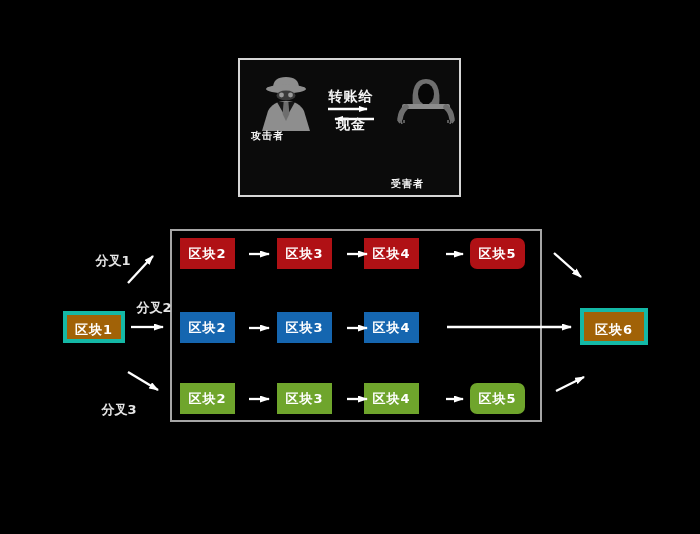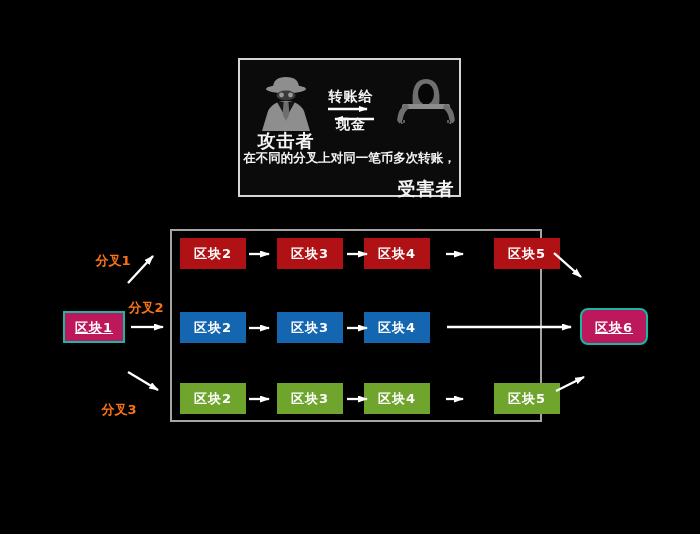--- a/index.html
+++ b/index.html
@@ -13,22 +13,22 @@
 
   
   .info-box {
     position: absolute; left: 238px; top: 58px; width: 223px; height: 139px;
     background: #0b0b0b; border: 2px solid #d6d6d6;
   }
   .info-box .icon { position: absolute; }
   .attacker-icon { left: 16px; top: 15px; width: 60px; height: 56px; }
   .victim-icon  { left: 156px; top: 14px; width: 60px; height: 50px; }
   .actor-label {
-    position: absolute; width: 70px; text-align: center;
-    color: #f5f5f5; font-size: 18px; font-weight: bold; letter-spacing: 1px;
+    position: absolute; width: 70px; 
+    color: #f5f5f5; font-size: 10px; font-weight: bold; letter-spacing: 1px;
   }
   .attacker-label { left: 11px; top: 69px; }
   .victim-label   { left: 151px; top: 69px; margin-top: 48px; }
   .transfer-label, .cash-label {
     position: absolute; left: 84px; width: 54px; text-align: center;
     color: #f5f5f5; font-size: 14px; font-weight: bold; letter-spacing: 1px;
   }
   .transfer-label { top: 28px; }
   .cash-label     { top: 56px; }
   .transfer-arrows { position: absolute; left: 86px; top: 44px; width: 50px; height: 20px; }
@@ -38,41 +38,41 @@
   }
   .desc-line-1 { top: 90px; }
   .desc-line-2 { top: 110px; }
 
   
   .fork-frame {
     position: absolute; left: 170px; top: 229px; width: 372px; height: 193px;
     border: 2px solid #a6a6a6; background: transparent;
   }
   .block {
-    position: absolute; width: 66px; height: 31px;
+    position: absolute; width: 55px; height: 31px;
     color: #ffffff; font-size: 13px; font-weight: bold;
     text-align: center; line-height: 31px; letter-spacing: 1px;
   }
   .block-red   { background: #b01115; }
   .block-blue  { background: #1566b0; }
   .block-green { background: #6fa52c; }
-  .block-gray  { background: #be185d; border: 2px solid #14b8a6; text-decoration: underline; }
+  .block-gray  { background: #a16207; border: 4px solid #14b8a6; }
   .row-red   { top: 238px; }
   .row-blue  { top: 312px; }
   .row-green { top: 383px; }
-  .col-1 { left: 180px; } .col-2 { left: 277px; } .col-3 { left: 364px; } .col-4 { left: 494px; }
+  .col-1 { left: 180px; } .col-2 { left: 277px; } .col-3 { left: 364px; } .col-4 { left: 470px; border-radius: 7px; }
   .root-block  { left: 63px;  top: 311px; width: 62px; height: 32px; line-height: 30px; }
-  .final-block { left: 580px; top: 308px; width: 68px; height: 37px; line-height: 35px; border-radius: 8px; }
+  .final-block { left: 580px; top: 308px; width: 68px; height: 37px; line-height: 35px; }
 
   .fork-label {
     position: absolute; width: 56px; text-align: center;
-    color: #f97316; font-size: 13px; font-weight: bold;
+    color: #e5e5e5; font-size: 13px; font-weight: bold;
   }
   .fork-label-1 { left: 85px;  top: 252px; }
-  .fork-label-2 { left: 118px; top: 299px; }
+  .fork-label-2 { left: 126px; top: 299px; }
   .fork-label-3 { left: 91px;  top: 401px; }
 
   .arrow-layer { position: absolute; left: 0; top: 0; width: 700px; height: 534px; pointer-events: none; }
 </style>
 </head>
 <body>
 
 <div class="canvas">
 
   <div class="info-box">
@@ -108,21 +108,20 @@
         <marker id="tah" viewBox="0 0 10 7" markerWidth="9" markerHeight="7" refX="9" refY="3.5" orient="auto" markerUnits="userSpaceOnUse">
           <path d="M0,0 L10,3.5 L0,7 Z" fill="#ffffff"></path>
         </marker>
       </defs>
       <line x1="2" y1="5" x2="41" y2="5" stroke="#ffffff" stroke-width="2.4" marker-end="url(#tah)"></line>
       <line x1="48" y1="15" x2="9" y2="15" stroke="#ffffff" stroke-width="2.4" marker-end="url(#tah)"></line>
     </svg>
 
     <div class="cash-label">现金</div>
 
-    <div class="desc-line desc-line-1">在不同的分叉上对同一笔币多次转账，</div>
   </div>
 
   <div class="fork-frame"></div>
 
   <div class="block block-gray root-block">区块1</div>
   <div class="block block-gray final-block">区块6</div>
 
   <div class="fork-label fork-label-1">分叉1</div>
   <div class="fork-label fork-label-2">分叉2</div>
   <div class="fork-label fork-label-3">分叉3</div>

